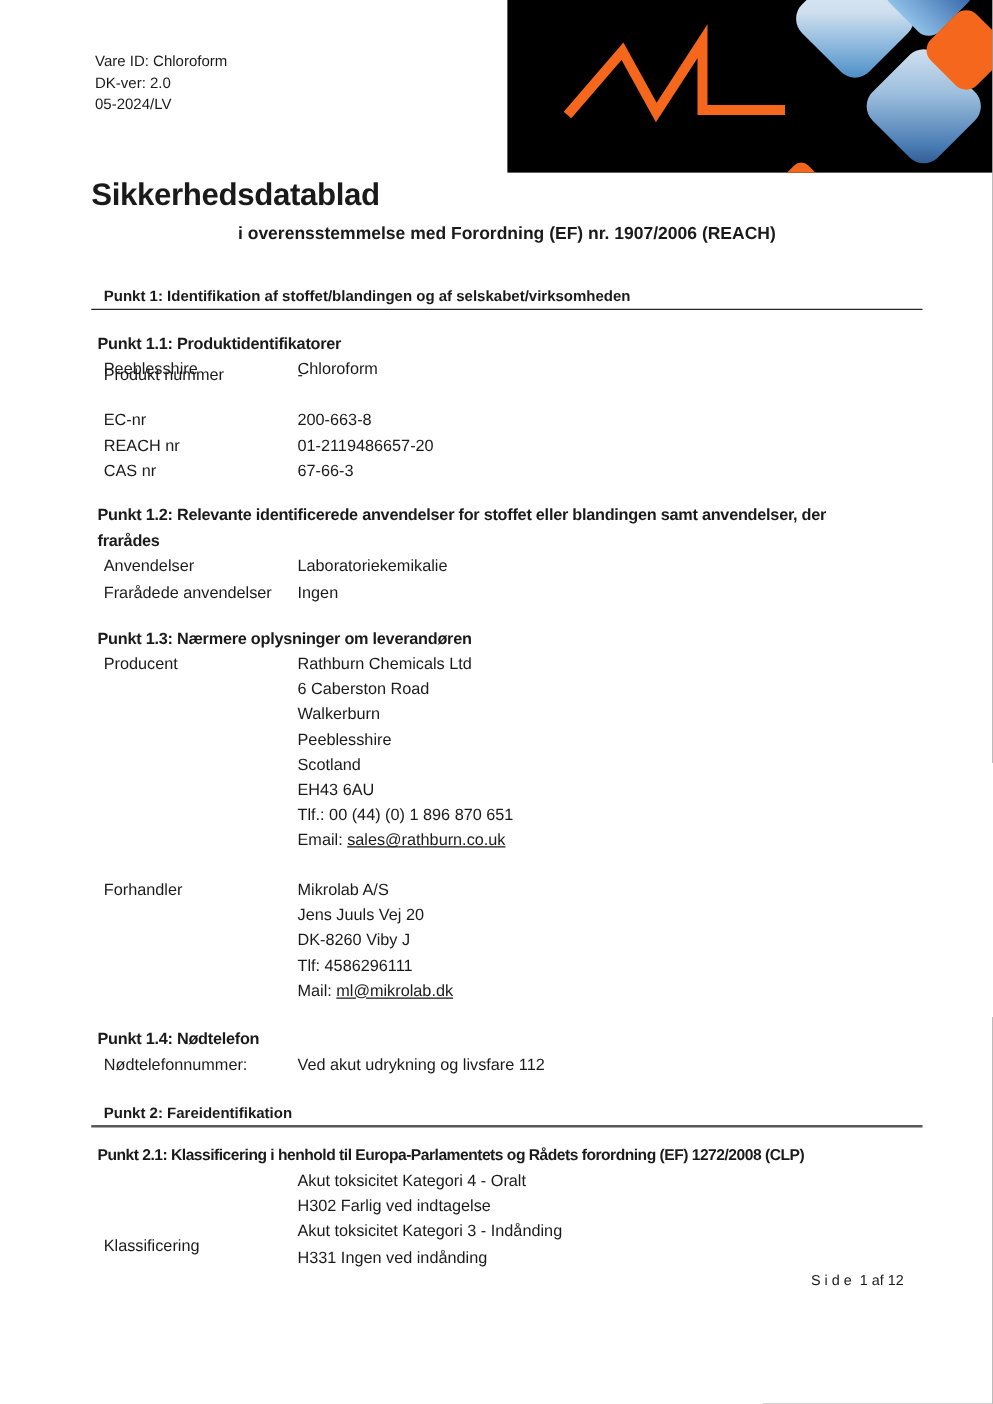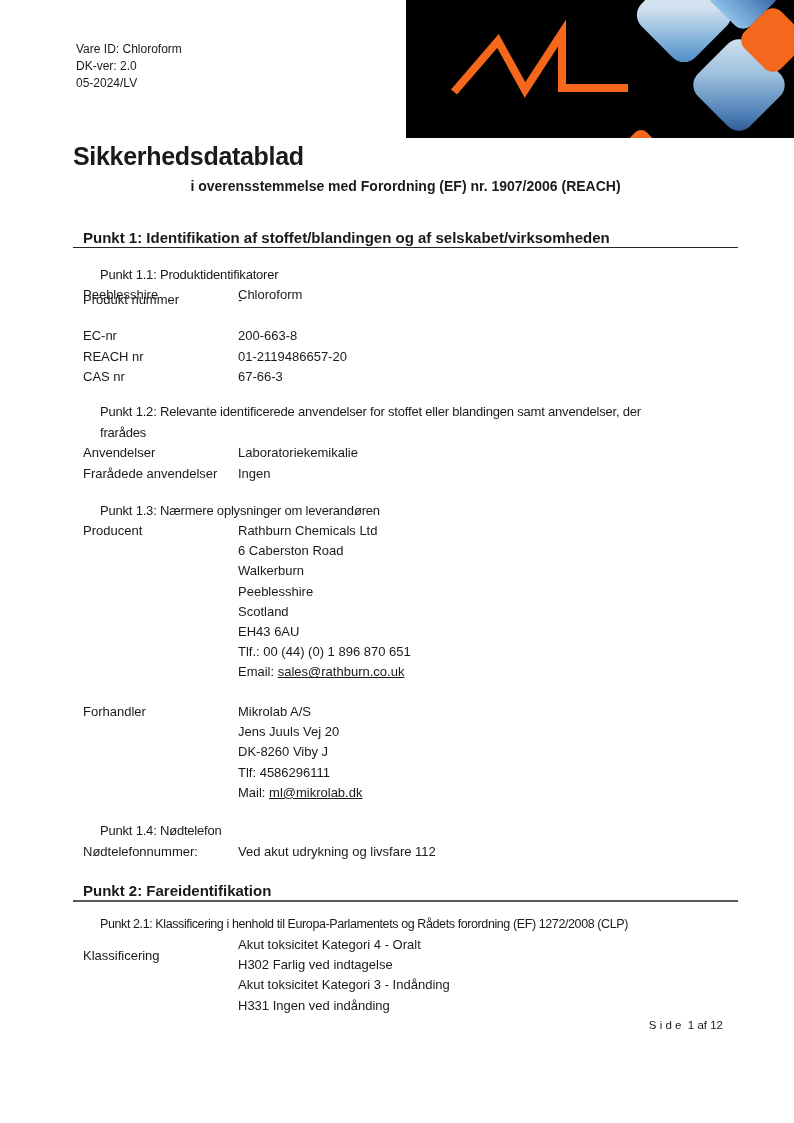--- a/index.html
+++ b/index.html
@@ -9,24 +9,24 @@
     font-family:"Liberation Sans", sans-serif; color:#1a1a1a;
   }
   .info-block { position:absolute; left:76px; top:41px; font-size:12px; line-height:17px; }
   .header-art { position:absolute; left:406px; top:0; width:388px; height:138px; background:#000; }
   .header-art svg { display:block; }
   .doc-title { position:absolute; left:73px; top:141px; width:665px; text-align:left;
     font-size:25px; font-weight:bold; line-height:30px; letter-spacing:-0.3px; }
   .doc-subtitle { position:absolute; left:73px; top:177px; width:665px; text-align:center;
     font-size:14px; font-weight:bold; line-height:18px; }
   .sec-bar { position:absolute; left:73px; width:665px; box-sizing:border-box; padding-left:10px;
-    font-size:15px; font-weight:bold; line-height:19px; }
+    font-size:12px; font-weight:bold; line-height:19px; }
   .sec-bar.s1 { top:228px; height:20px; border-bottom:1.5px solid #262626; }
   .sec-bar.s2 { top:881px; height:21px; border-bottom:2.5px solid #595959; }
-  .sub-heading { position:absolute; left:100px; font-size:13px; font-weight:normal;
+  .sub-heading { position:absolute; left:78px; font-size:13px; font-weight:bold;
     line-height:16px; white-space:nowrap; letter-spacing:-0.2px; }
   .sub-heading.tight { font-size:12.5px; letter-spacing:-0.4px; }
   .row { position:absolute; left:83px; font-size:13px; line-height:16px; display:flex; white-space:nowrap; }
   .row .lbl { flex:0 0 155px; }
   .label-abs { position:absolute; left:83px; font-size:13px; line-height:16px; }
   .col-block { position:absolute; left:238px; font-size:13px; line-height:20.2px; white-space:nowrap; }
   .doc-link { color:inherit; text-decoration:underline; cursor:pointer; }
   .footer { position:absolute; left:73px; top:1018px; width:650px; text-align:right;
     font-size:11.5px; line-height:14px; white-space:pre; }
 </style>
@@ -135,21 +135,21 @@
 
   <div class="sub-heading" style="top:823px">Punkt 1.4: Nødtelefon</div>
   <div class="row" style="top:844px">
     <div class="lbl">Nødtelefonnummer:</div>
     <div class="val">Ved akut udrykning og livsfare 112</div>
   </div>
 
   <div class="sec-bar s2">Punkt 2: Fareidentifikation</div>
 
   <div class="sub-heading tight" style="top:916px">Punkt 2.1: Klassificering i henhold til Europa-Parlamentets og Rådets forordning (EF) 1272/2008 (CLP)</div>
-  <div class="label-abs" style="top:948px">Klassificering</div>
+  <div class="label-abs" style="top:989px">Klassificering</div>
   <div class="col-block" style="top:935px">
     <div>Akut toksicitet Kategori 4 - Oralt</div>
     <div>H302 Farlig ved indtagelse</div>
     <div>Akut toksicitet Kategori 3 - Indånding</div>
     <div>H331 Ingen ved indånding</div>
   </div>
 
   <div class="footer">S i d e  1 af 12</div>
 
 </div>

